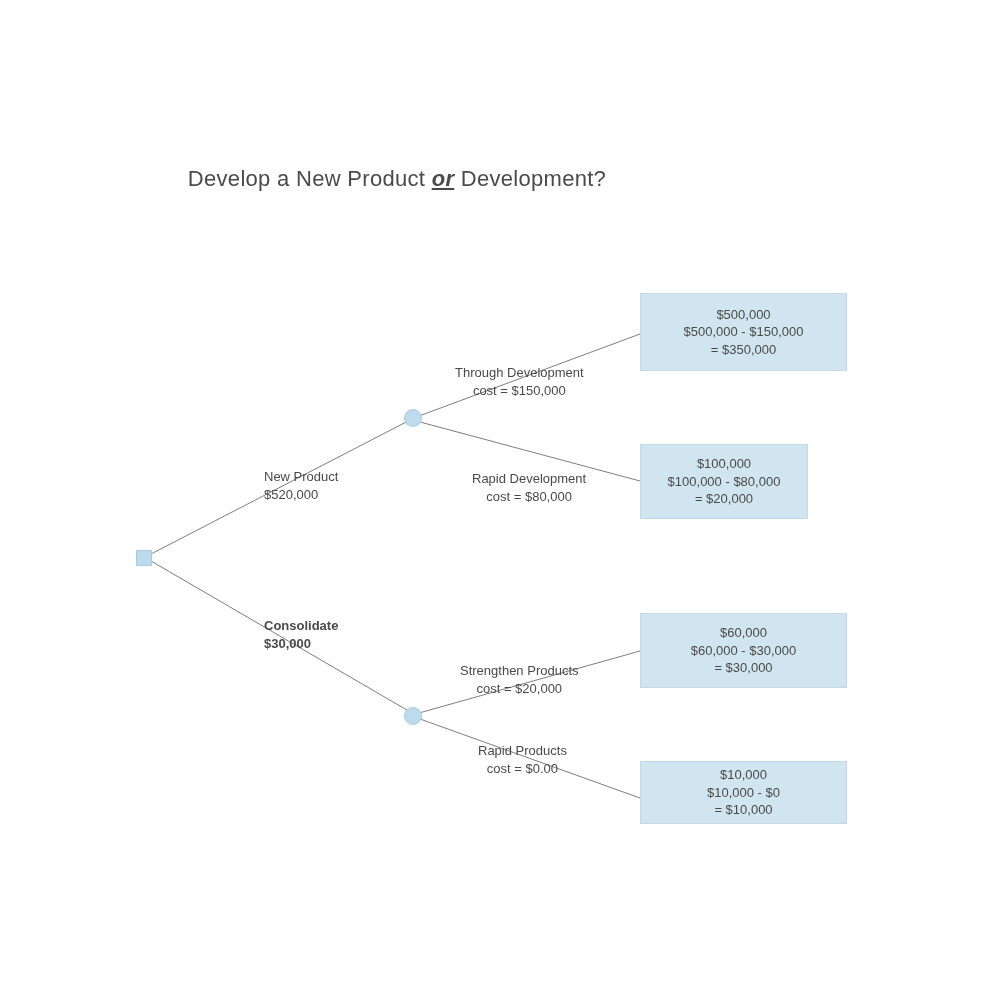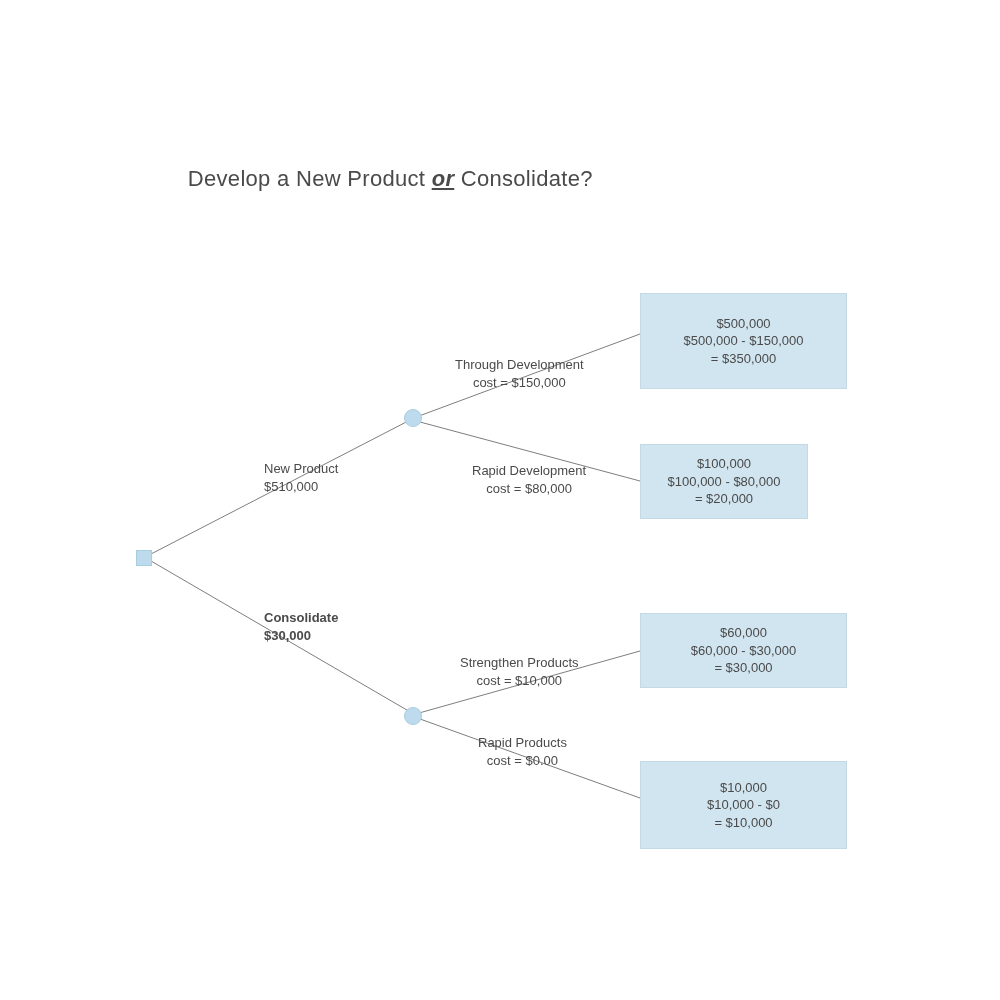--- a/index.html
+++ b/index.html
@@ -30,20 +30,21 @@
     left: 0;
     top: 0;
   }
   .label {
     position: absolute;
     font-size: 13px;
     line-height: 1.35;
     color: #4a4a4a;
     text-align: center;
     white-space: pre;
+    margin-top: 8px;
   }
   .outcome-box {
     position: absolute;
     background: #d1e5f0;
     border: 1px solid #c3d9e6;
     font-size: 13px;
     line-height: 1.35;
     color: #4a4a4a;
     display: flex;
     align-items: center;
@@ -67,21 +68,21 @@
     background: #bddbec;
     border: 1px solid #a8cde0;
     border-radius: 50%;
     box-sizing: border-box;
   }
 </style>
 </head>
 <body>
 
 <div class="title">
-  <span>Develop a New Product </span><em>or</em><span> Consolidate?</span>
+  <span>Develop a New Product </span><em>or</em><span> Development?</span>
 </div>
 
 <svg width="1000" height="1000">
   <g stroke="#6f6f6f" stroke-width="0.9" fill="none">
 
     <line x1="151" y1="554" x2="412" y2="419"></line>
 
     <line x1="151" y1="561" x2="412" y2="713"></line>
 
     <line x1="419" y1="416" x2="640" y2="334"></line>
@@ -92,45 +93,45 @@
 
     <line x1="420" y1="719" x2="640" y2="798"></line>
   </g>
 </svg>
 
 <div class="decision-node" style="left:136px; top:550px;"></div>
 <div class="chance-node" style="left:404px; top:409px;"></div>
 <div class="chance-node" style="left:404px; top:707px;"></div>
 
 <div class="label" style="left:264px; top:460px; text-align:left;">New Product
-$510,000</div>
+$520,000</div>
 <div class="label" style="left:264px; top:609px; text-align:left;font-weight:bold;">Consolidate
 $30,000</div>
 
 <div class="label" style="left:455px; top:356px;">Through Development
 cost = $150,000</div>
 <div class="label" style="left:472px; top:462px;">Rapid Development
 cost = $80,000</div>
 <div class="label" style="left:460px; top:654px;">Strengthen Products
-cost = $10,000</div>
+cost = $20,000</div>
 <div class="label" style="left:478px; top:734px;">Rapid Products
 cost = $0.00</div>
 
-<div class="outcome-box" style="left:640px; top:293px; width:207px; height:96px;">
+<div class="outcome-box" style="left:640px; top:293px; width:207px; height:78px;">
   <span>$500,000
 $500,000 - $150,000
 = $350,000</span>
 </div>
 <div class="outcome-box" style="left:640px; top:444px; width:168px; height:75px;">
   <span>$100,000
 $100,000 - $80,000
 = $20,000</span>
 </div>
 <div class="outcome-box" style="left:640px; top:613px; width:207px; height:75px;">
   <span>$60,000
 $60,000 - $30,000
 = $30,000</span>
 </div>
-<div class="outcome-box" style="left:640px; top:761px; width:207px; height:88px;">
+<div class="outcome-box" style="left:640px; top:761px; width:207px; height:63px;">
   <span>$10,000
 $10,000 - $0
 = $10,000</span>
 </div>
 
 </body></html>

